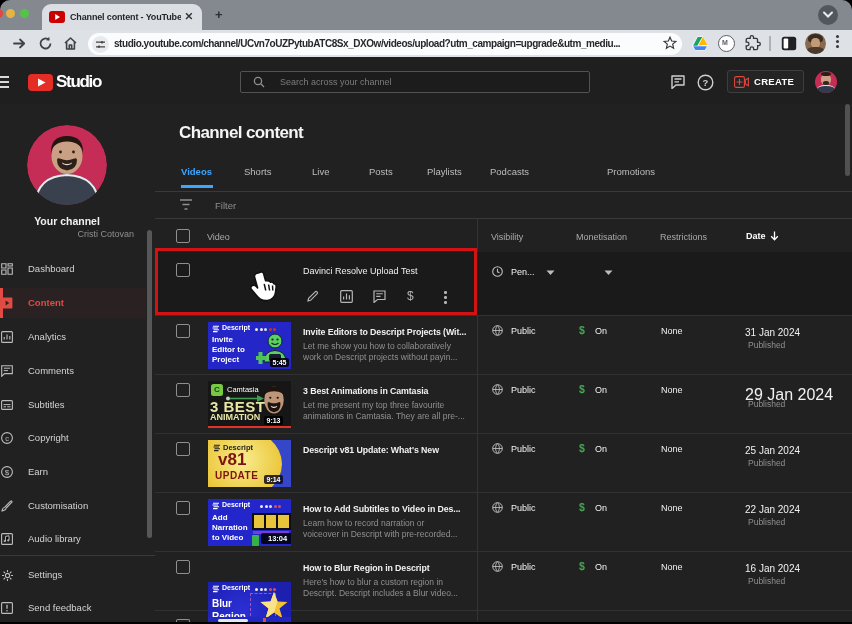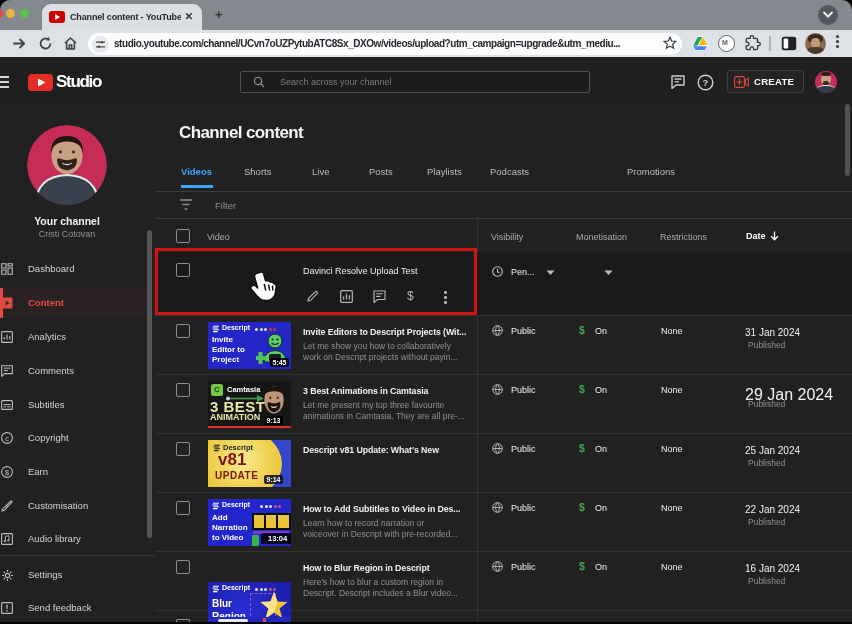--- a/index.html
+++ b/index.html
@@ -139,21 +139,21 @@
       <path d="M8 80 Q10 51 40 50 Q70 51 72 80" fill="none" stroke="#e9e9e9" stroke-width="2"></path>
       <ellipse cx="40" cy="31" rx="15.5" ry="18" fill="#c9a084"></ellipse>
       <path d="M24 29 Q23 11 40 11 Q57 11 56 29 Q55 17 40 16.5 Q25 17 24 29 Z" fill="#231611"></path>
       <path d="M30 35 Q30 32 33.5 33.8 Q40 36.5 46.5 33.8 Q50 32 50 35 Q50 44.5 40 45.5 Q30 44.5 30 35 Z" fill="#2e2018"></path>
       <path d="M35 37.5 Q40 40.5 45 37.5 Q45 39.6 40 40.2 Q35 39.6 35 37.5 Z" fill="#e8ded6"></path>
       <circle cx="33.5" cy="27" r="1.4" fill="#2a1d16"></circle>
       <circle cx="46.5" cy="27" r="1.4" fill="#2a1d16"></circle>
     </g>
   </svg>
   <div class="txt" style="left:0;top:215px;width:134px;text-align:center;font-size:10.5px;font-weight:bold;color:#f1f1f1;">Your channel</div>
-  <div class="txt" style="left:0;top:229px;width:134px;text-align:center;font-size:9px;color:#8f8f8f;">Cristi Cotovan</div>
+  <div class="txt" style="left:0;top:229px;width:134px;text-align:right;font-size:9px;color:#8f8f8f;">Cristi Cotovan</div>
 
   <div class="abs" style="left:0;top:288px;width:146px;height:30px;background:#2a2222;"></div>
   <div class="abs" style="left:0;top:288px;width:3px;height:30px;background:#e04b43;"></div>
 
   <svg class="abs" style="left:1px;top:263px;" width="12" height="12" viewBox="0 0 12 12">
       <path d="M0.7 0.7 H5 V5 H0.7 Z M7 0.7 H11.3 V3 H7 Z M7 5 H11.3 V11.3 H7 Z M0.7 7 H5 V11.3 H0.7 Z" fill="none" stroke="#bdbdbd" stroke-width="1.1"></path>
     </svg>
   <svg class="abs" style="left:1px;top:297px;" width="12" height="12" viewBox="0 0 12 12">
       <rect x="0.6" y="0.6" width="10.8" height="10.8" rx="1" fill="#e04b43"></rect>
       <path d="M4.6 3.6 L8.3 6 L4.6 8.4 Z" fill="#2b2121"></path>
@@ -215,21 +215,21 @@
   <div class="abs" style="left:845px;top:104px;width:4.5px;height:72px;border-radius:3px;background:#515151;"></div>
 
   <div class="txt" style="left:179px;top:123px;font-size:17px;font-weight:bold;color:#f4f4f4;letter-spacing:-0.6px;">Channel content</div>
 
   <div class="txt" style="left:181px;top:166px;font-size:9.5px;font-weight:bold;color:#3ea6ff;">Videos</div>
   <div class="txt" style="left:244px;top:166px;font-size:9.5px;color:#bdbdbd;">Shorts</div>
   <div class="txt" style="left:312px;top:166px;font-size:9.5px;color:#bdbdbd;">Live</div>
   <div class="txt" style="left:369px;top:166px;font-size:9.5px;color:#bdbdbd;">Posts</div>
   <div class="txt" style="left:427px;top:166px;font-size:9.5px;color:#bdbdbd;">Playlists</div>
   <div class="txt" style="left:490px;top:166px;font-size:9.5px;color:#bdbdbd;">Podcasts</div>
-  <div class="txt" style="left:579px;top:166px;font-size:9.5px;color:#bdbdbd;padding-left:48px;">Promotions</div>
+  <div class="txt" style="left:559px;top:166px;font-size:9.5px;color:#bdbdbd;padding-left:48px;">Promotions</div>
   <div class="abs" style="left:181px;top:185px;width:32px;height:2.5px;background:#3ea6ff;"></div>
   <div class="abs" style="left:155px;top:191px;width:697px;height:1px;background:#3a3a3a;"></div>
 
   <svg class="abs" style="left:180px;top:199px;" width="12" height="11" viewBox="0 0 12 11">
       <path d="M0 1 H12 M2.5 5.5 H9.5 M4.5 10 H7.5" stroke="#8f8f8f" stroke-width="1.4"></path>
     </svg>
   <div class="txt" style="left:215px;top:200px;font-size:9.5px;color:#8f8f8f;">Filter</div>
   <div class="abs" style="left:155px;top:218px;width:697px;height:1px;background:#3a3a3a;"></div>
 
   <div class="abs" style="left:176px;top:229px;width:14px;height:14px;border:1.6px solid #8f8f8f;border-radius:2px;"></div>
@@ -325,21 +325,21 @@
   <div class="txt" style="left:579px;top:324px;font-size:10.5px;font-weight:bold;color:#46a455;">$</div>
   <div class="txt" style="left:595px;top:326px;font-size:9px;color:#f1f1f1;">On</div>
   <div class="txt" style="left:661px;top:326px;font-size:9px;color:#f1f1f1;">None</div>
   <div class="txt" style="left:745px;top:327px;font-size:10px;color:#f1f1f1;">31 Jan 2024</div>
   <div class="txt" style="left:748px;top:340px;font-size:8.5px;color:#909090;">Published</div>
 
   <div class="abs" style="left:176px;top:383px;width:14px;height:14px;border:1.6px solid #8f8f8f;border-radius:2px;"></div>
   <div class="abs" style="left:208px;top:381px;width:83px;height:47px;background:#161616;overflow:hidden;">
     <div class="abs" style="left:3px;top:3px;width:12px;height:12px;border-radius:2.5px;background:#79c843;"></div>
     <div class="txt" style="left:6px;top:4px;font-size:8px;font-weight:bold;color:#1c3;color:#17401a;">C</div>
-    <div class="txt" style="left:19px;top:4px;font-size:7.5px;font-weight:bold;color:#fff;">Camtasia</div>
+    <div class="txt" style="left:19px;top:4px;font-size:7.5px;font-weight:normal;color:#fff;">Camtasia</div>
     <svg class="abs" style="left:17px;top:13px;" width="40" height="9" viewBox="0 0 40 9">
         <circle cx="3" cy="4.5" r="2" fill="#ccc"></circle>
         <path d="M5 4.5 H33" stroke="#3f9c52" stroke-width="1.6"></path>
         <path d="M32 1 L39 4.5 L32 8 Z" fill="#3f9c52"></path>
       </svg>
     <svg class="abs" style="left:53px;top:3px;" width="26" height="34" viewBox="0 0 28 36">
       <ellipse cx="14" cy="17" rx="10.5" ry="14.5" fill="#bd9579"></ellipse>
       <path d="M3 14 Q3 2 14 2 Q25 2 25 14 Q25 8 14 7.5 Q3 8 3 14 Z" fill="#1d140f"></path>
       <path d="M7 21 Q7 18 9.5 19.5 Q14 21.5 18.5 19.5 Q21 18 21 21 Q21 29 14 30 Q7 29 7 21 Z" fill="#1d130d"></path>
       <path d="M10.5 23 Q14 25.5 17.5 23 Q17.5 25 14 25.5 Q10.5 25 10.5 23 Z" fill="#e8ded6"></path>

